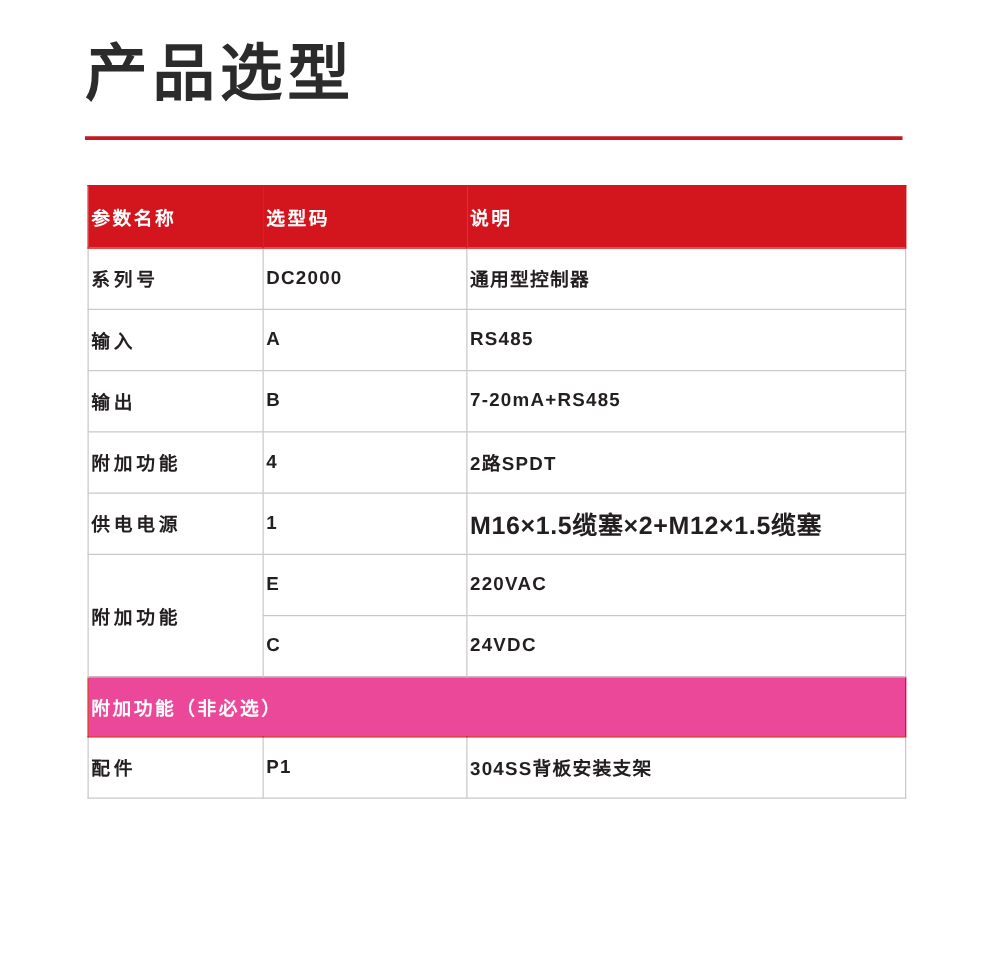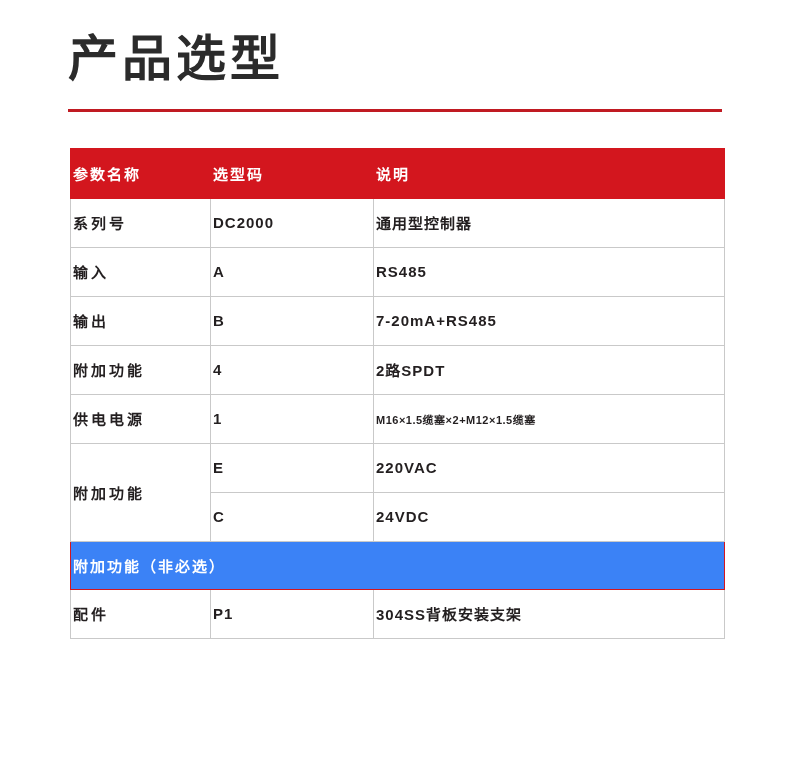--- a/index.html
+++ b/index.html
@@ -68,28 +68,28 @@
     color: #ffffff;
     border: 1px solid #d3161e;
     height: 49px;
     font-size: 15px;
     letter-spacing: 2px;
   }
   table.spec td.label {
     letter-spacing: 3px;
   }
   table.spec tr.section td {
-    background: #3b82f6;
+    background: #ec4899;
     color: #ffffff;
     border: 1px solid #d3161e;
     height: 47px;
     letter-spacing: 2px;
   }
   table.spec td.small {
-    font-size: 11px;
+    font-size: 20px;
     letter-spacing: 0.5px;
   }
 </style>
 </head>
 <body>
 
 <div class="page">
 
   <div class="title-block">
     <h1 class="page-title">产品选型</h1>

